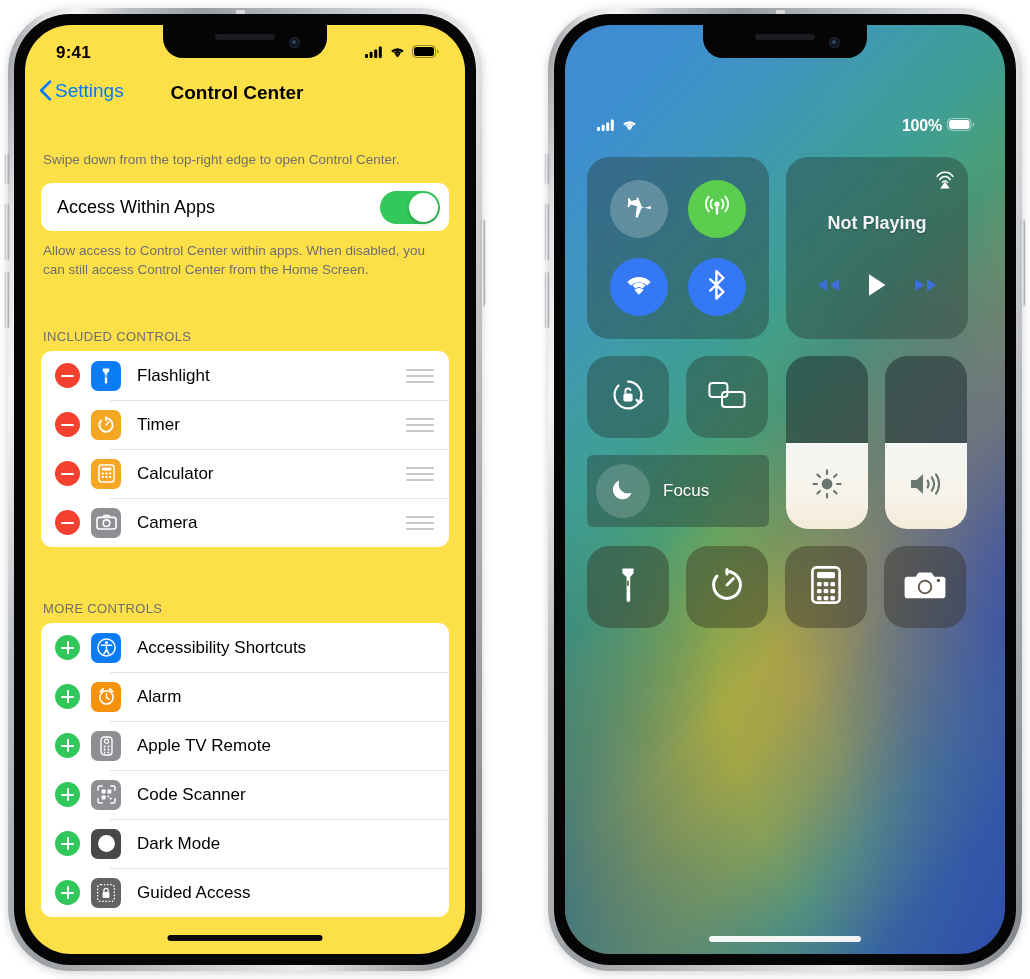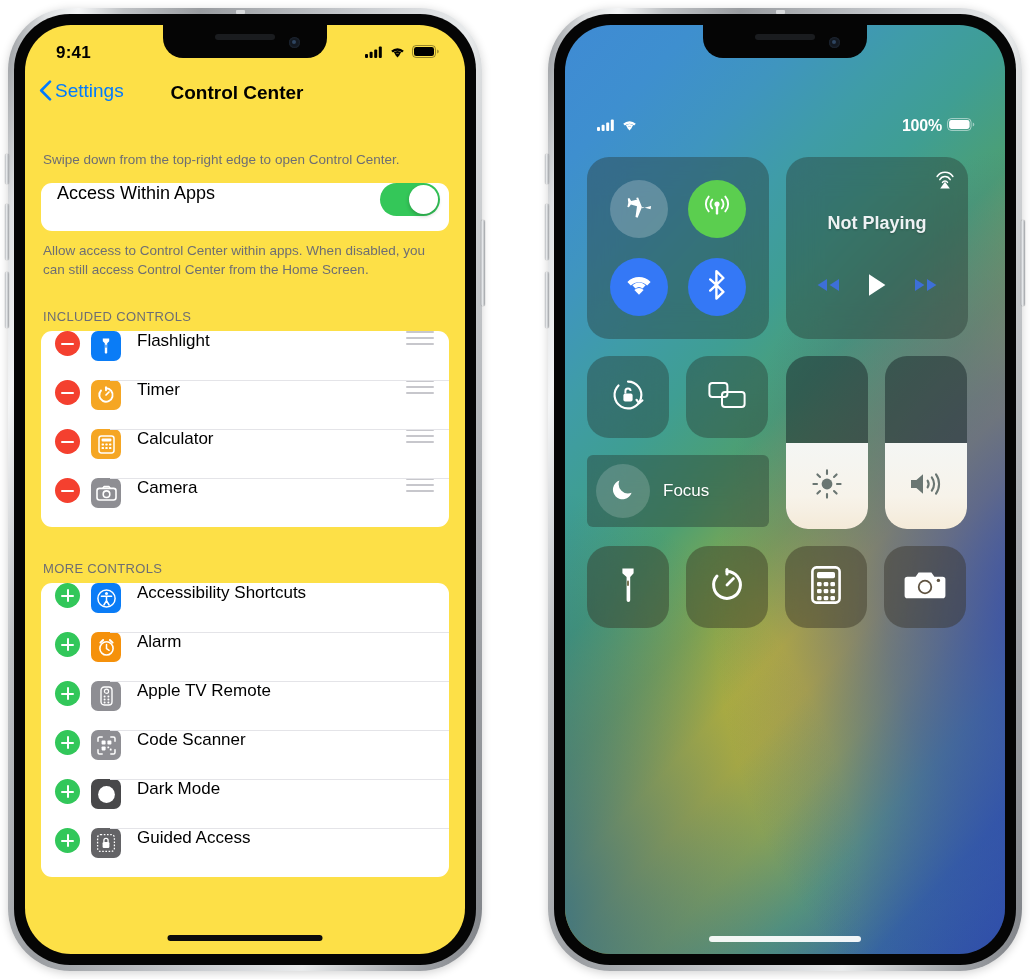--- a/index.html
+++ b/index.html
@@ -107,28 +107,29 @@
   .s-body { padding: 0 16px; }
   .footer-note {
     font-size: 13.5px; color: #6e6e73; line-height: 1.42;
     padding: 33px 2px 14px 2px;
   }
   .footer-note.tight { padding: 10px 2px 30px 2px; }
   .group-head {
     font-size: 13px; color: #6e6e73;
     letter-spacing: .35px;
     padding: 0 2px 7px 2px;
+    margin-top: 20px;
   }
   .card {
     background: #ffffff;
     border-radius: 11px;
     overflow: hidden;
   }
   .row {
-    display: flex; 
+    display: flex; align-items: center;
     height: 49px;
     padding-left: 14px;
     position: relative;
   }
   .row + .row::before {
     content: ""; position: absolute; left: 69px; right: 0; top: 0;
     height: 1px; background: #e4e4e8;
   }
   .row-label { font-size: 17px; color: #000; flex: 1; }
   .row-label.big { font-size: 18px; }

